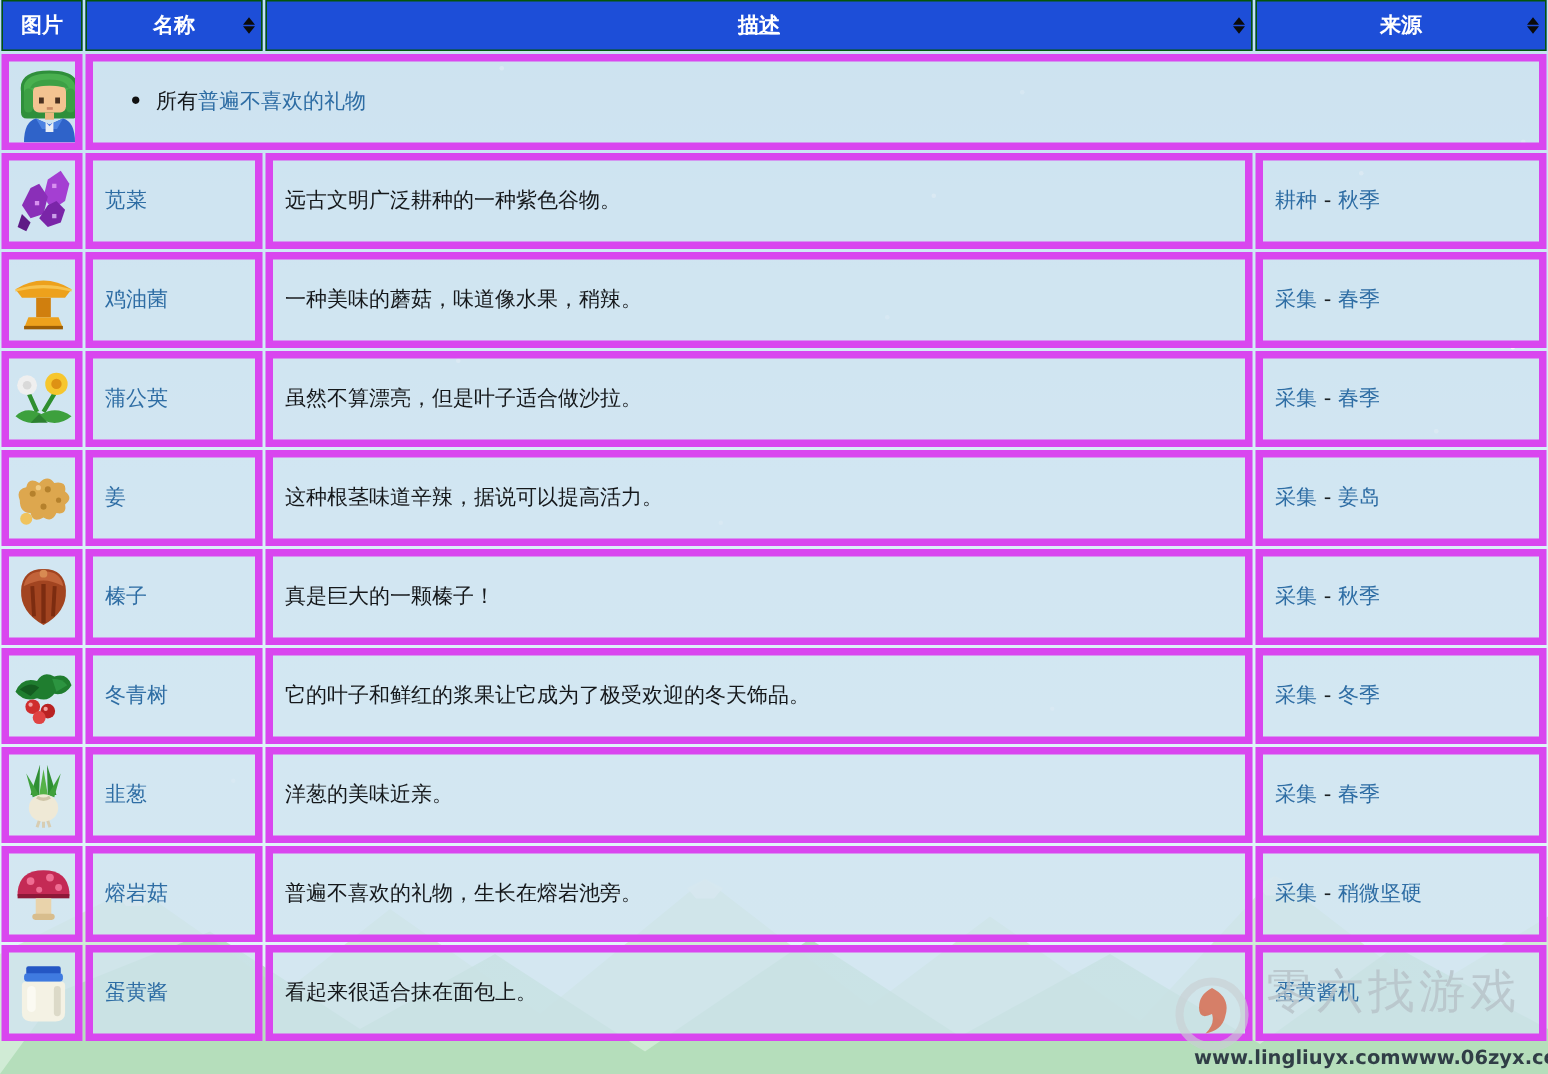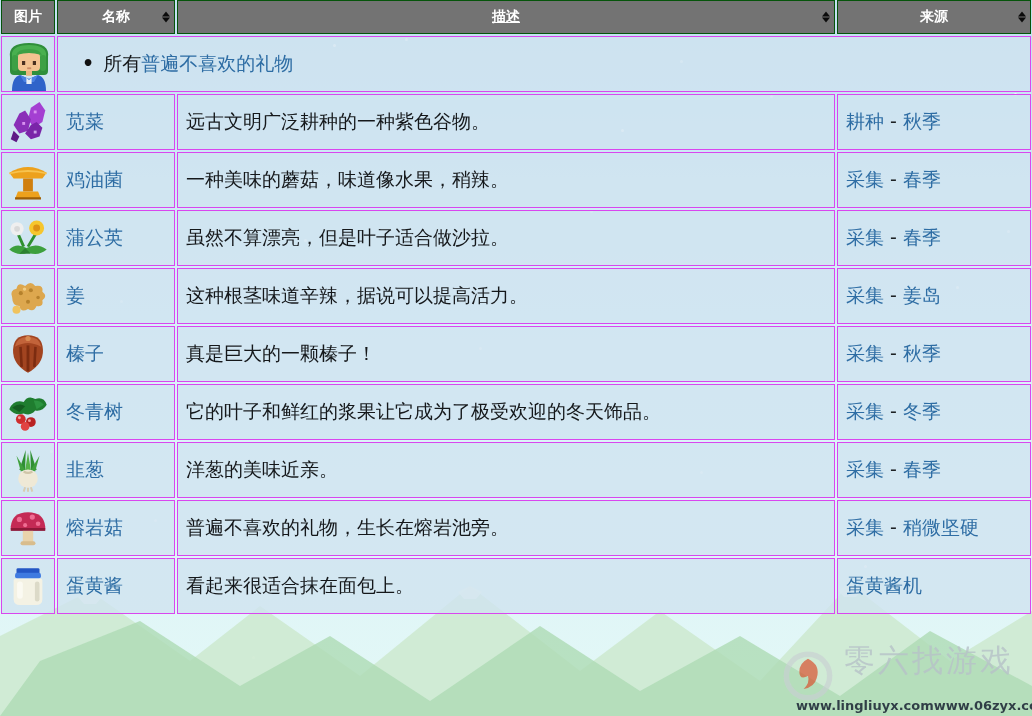--- a/index.html
+++ b/index.html
@@ -14,24 +14,24 @@
     1014px 93px 0 rgba(255,255,255,.8),621px 129px 0 #fff,770px 95px 0 rgba(255,255,255,.7),
     956px 286px 0 #fff,1007px 230px 0 rgba(255,255,255,.75),304px 239px 0 #fff,
     479px 347px 0 rgba(255,255,255,.8),590px 210px 0 rgba(255,255,255,.7),864px 565px 0 #fff,
     700px 471px 0 rgba(255,255,255,.8),154px 519px 0 rgba(255,255,255,.7),50px 450px 0 #fff,
     252px 656px 0 rgba(255,255,255,.8),120px 300px 0 rgba(255,255,255,.6),680px 60px 0 rgba(255,255,255,.7);}
   .mountains{position:absolute;left:0;bottom:0;width:1032px;height:150px;z-index:0}
 
   
   table.gift-table{border-collapse:separate;border-spacing:2px;table-layout:fixed;
     width:1034px;margin:-2px 0 0 -1px;position:relative;z-index:1}
-  th{background:#737373;color:#ffffff;font-weight:bold;font-size:14px;height:24px;
+  th{background:#1d4ed8;color:#ffffff;font-weight:bold;font-size:14px;height:24px;
     border:1px solid #05540a;text-align:center;padding:4px;position:relative}
-  td{background:rgba(208,227,240,.78);border:1px solid #d946ef;height:54px;
-    padding:0 8px;font-size:19px;color:#15181b;overflow:hidden;vertical-align:middle}
+  td{background:rgba(208,227,240,.78);border:5px solid #d946ef;height:54px;
+    padding:0 8px;font-size:14px;color:#15181b;overflow:hidden;vertical-align:middle}
   td.c-img{padding:0;text-align:center}
   .icon-slot{display:inline-flex;width:46px;height:46px;vertical-align:middle}
   .icon-slot svg{width:100%;height:100%}
   .avatar{width:54px;height:54px}
   a.lnk{color:#2e6da4;text-decoration:none;cursor:pointer}
   .sep{color:#1d2124}
   .th-label.u{text-decoration:underline}
   .sort-icon{position:absolute;right:4px;top:50%;transform:translateY(-50%);
     display:flex;flex-direction:column;align-items:center;gap:1px;cursor:pointer}
   .tri{width:0;height:0;border-left:4px solid transparent;border-right:4px solid transparent}

